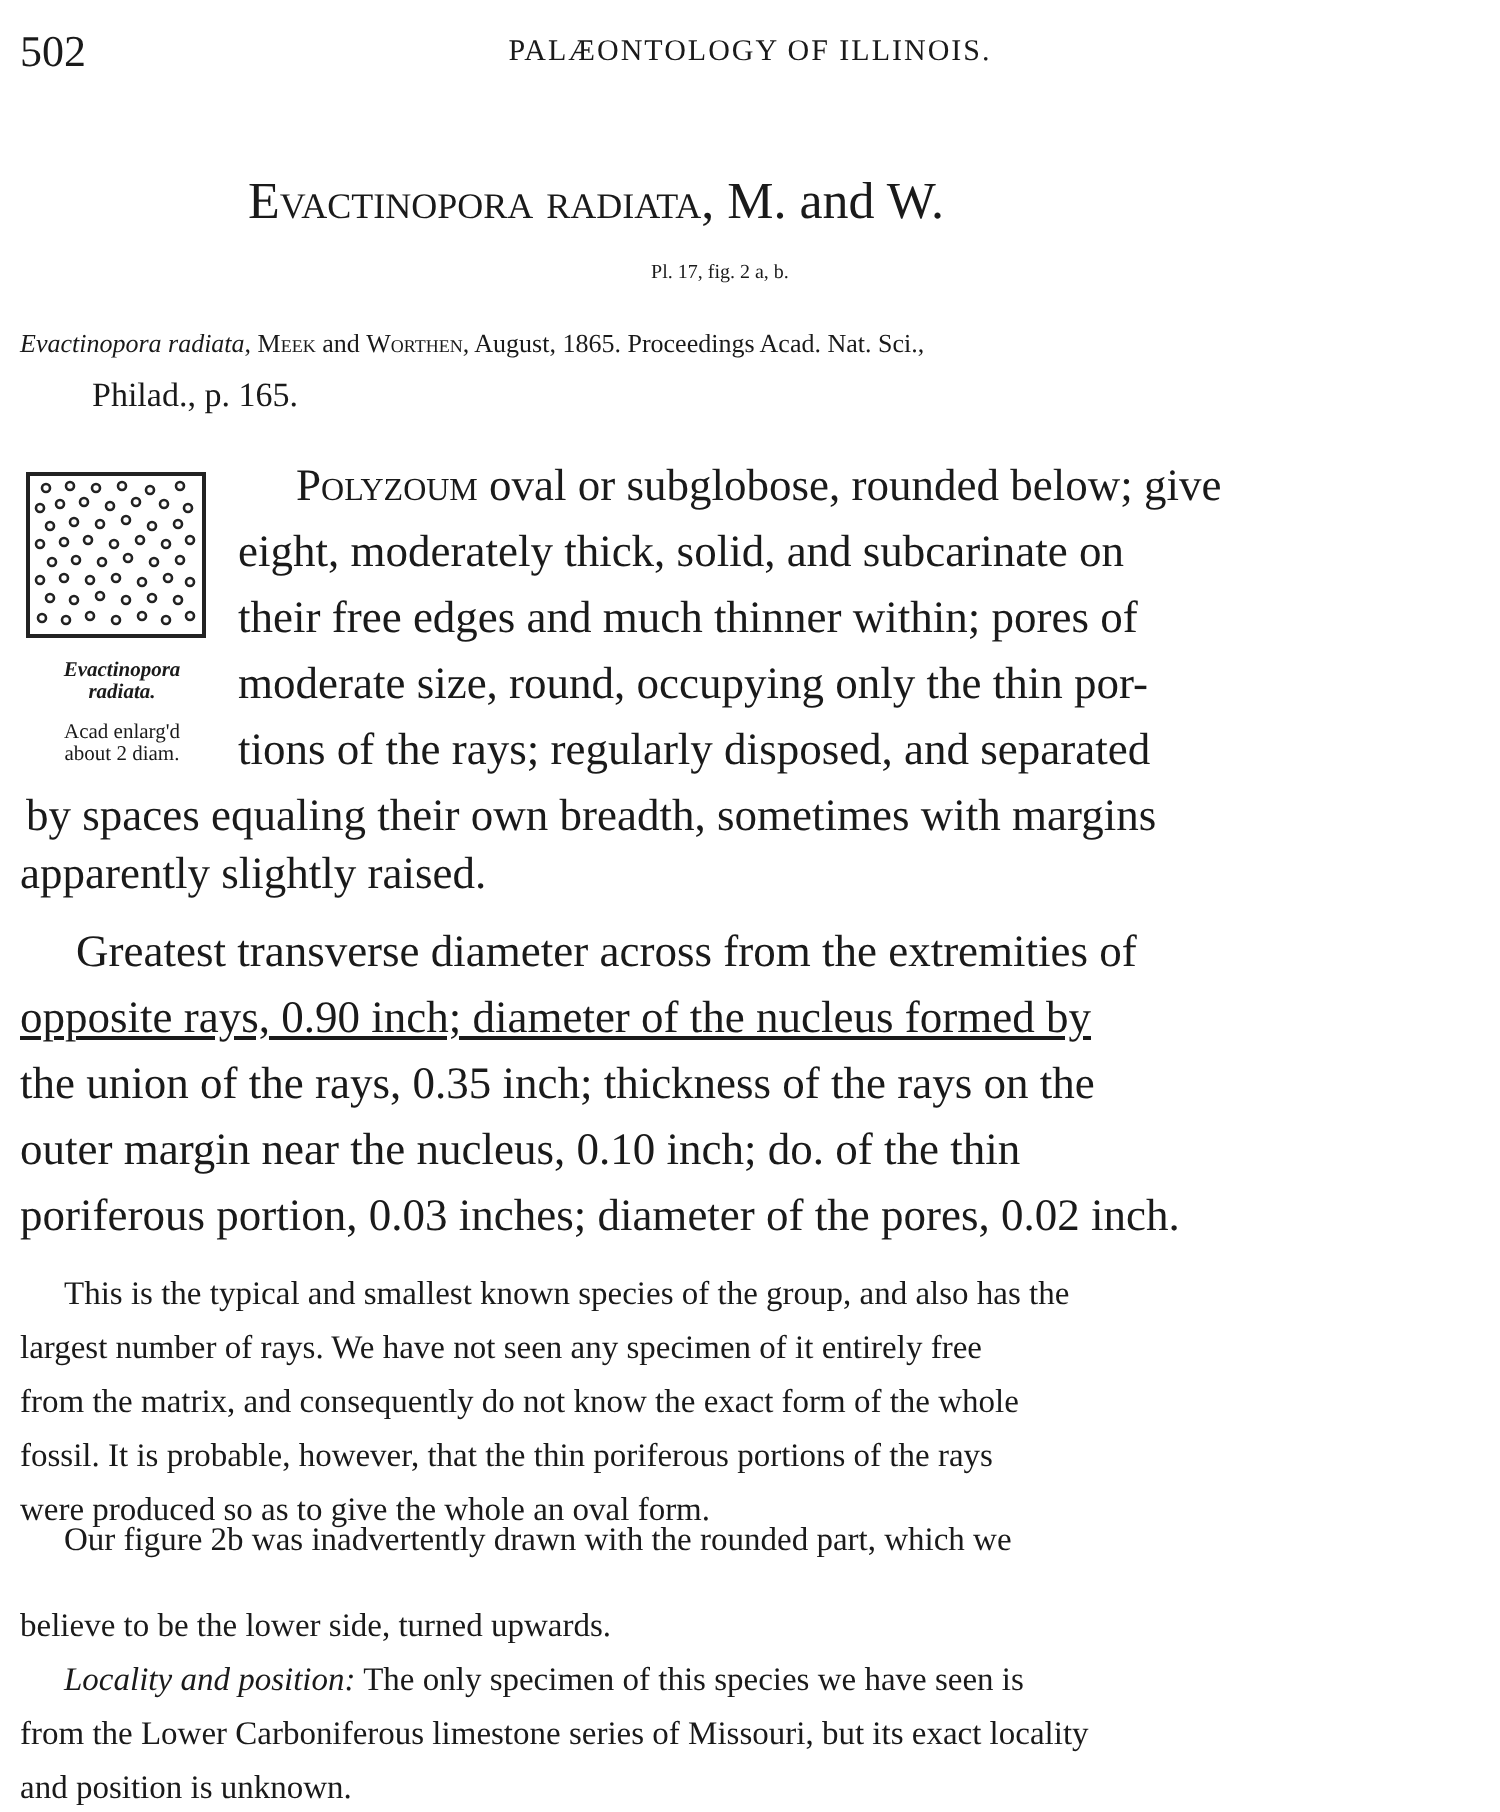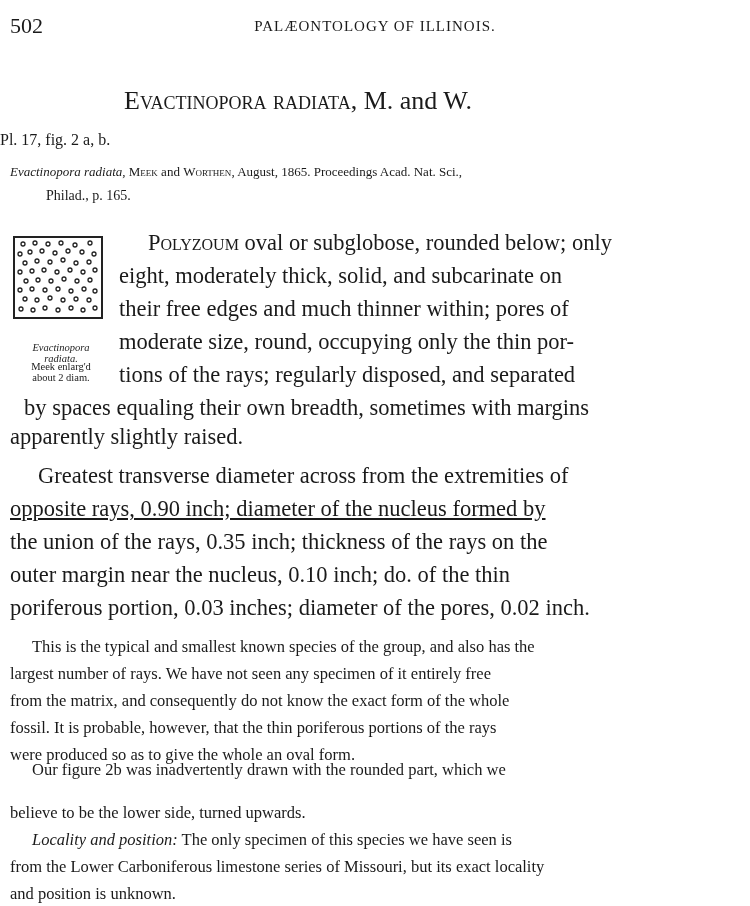--- a/index.html
+++ b/index.html
@@ -6,31 +6,31 @@
     body {
       width: 750px; height: 906px; position: relative; overflow: hidden;
       font-family: "DejaVu Serif", "Liberation Serif", serif;
       color: #1a1a1a;
     }
     .abs { position: absolute; white-space: nowrap; }
     .page-num { left: 10px; top: 13px; font-size: 22px; font-family: "Liberation Serif", serif; }
     .running-head { left: 0; width: 750px; top: 18px; text-align: center; font-size: 15px; letter-spacing: 1px; font-family: "Liberation Serif", serif; }
     .title { left: 0; width: 596px; top: 86px; text-align: center; font-size: 26px; font-family: "Liberation Serif", serif; }
     .title .sc { font-variant: small-caps; }
-    .plate { left: 0; width: 720px; top: 131px; font-size: 16px; font-family: "Liberation Serif", serif; }
+    .plate { left: 0; width: 720px; top: 131px; text-align: center; font-size: 10px; font-family: "Liberation Serif", serif; }
     .syn1 { left: 10px; top: 164px; font-size: 13px; font-family: "Liberation Serif", serif; }
-    .syn2 { left: 46px; top: 188px; font-size: 14px; font-family: "Liberation Serif", serif; }
+    .syn2 { left: 46px; top: 188px; font-size: 17px; font-family: "Liberation Serif", serif; }
     .sc { font-variant: small-caps; }
     .fig-box {
       left: 13px; top: 236px; width: 86px; height: 79px;
       border: 2px solid #222; background: #fff;
     }
     .fig-box svg { display: block; }
     .fig-caption { left: 6px; width: 110px; text-align: center; font-size: 10.5px; font-family: "Liberation Serif", serif; line-height: 11px; }
-    .cap1 { top: 330px; font-style: italic; font-weight: normal; margin-top: 12px; }
+    .cap1 { top: 330px; font-style: italic; font-weight: bold; }
     .cap2 { top: 361px; }
     .body-line { font-size: 22.5px; font-family: "Liberation Serif", serif; line-height: 33px; }
     .small-line { font-size: 16.5px; font-family: "Liberation Serif", serif; }
   </style>
 </head>
 <body>
 
 <div class="abs page-num">502</div>
 <div class="abs running-head">PALÆONTOLOGY OF ILLINOIS.</div>
 
@@ -97,30 +97,30 @@
         <circle cx="68" cy="72" r="2"></circle>
         <circle cx="80" cy="70" r="2"></circle>
     </g>
   </svg>
 </div>
 <div class="abs fig-caption cap1">
   <div>Evactinopora</div>
   <div>radiata.</div>
 </div>
 <div class="abs fig-caption cap2">
-  <div>Meek enlarg'd</div>
+  <div>Acad enlarg'd</div>
   <div>about 2 diam.</div>
 </div>
 
-<div class="abs body-line" style="left:148px; top:226px;"><span class="sc">Polyzoum</span><span> oval or subglobose, rounded below; only</span></div>
+<div class="abs body-line" style="left:148px; top:226px;"><span class="sc">Polyzoum</span><span> oval or subglobose, rounded below; give</span></div>
 <div class="abs body-line" style="left:119px; top:259px;">eight, moderately thick, solid, and subcarinate on</div>
 <div class="abs body-line" style="left:119px; top:292px;">their free edges and much thinner within; pores of</div>
 <div class="abs body-line" style="left:119px; top:325px;">moderate size, round, occupying only the thin por-</div>
 <div class="abs body-line" style="left:119px; top:358px;">tions of the rays; regularly disposed, and separated</div>
-<div class="abs body-line" style="left:24px; top:391px;">by spaces equaling their own breadth, sometimes with margins</div>
+<div class="abs body-line" style="left:13px; top:391px;">by spaces equaling their own breadth, sometimes with margins</div>
 <div class="abs body-line" style="left:10px; top:420px;">apparently slightly raised.</div>
 
 <div class="abs body-line" style="left:38px; top:459px;">Greatest transverse diameter across from the extremities of</div>
 <div class="abs body-line" style="left:10px; top:492px;text-decoration:underline;">opposite rays, 0.90 inch; diameter of the nucleus formed by</div>
 <div class="abs body-line" style="left:10px; top:525px;">the union of the rays, 0.35 inch; thickness of the rays on the</div>
 <div class="abs body-line" style="left:10px; top:558px;">outer margin near the nucleus, 0.10 inch; do. of the thin</div>
 <div class="abs body-line" style="left:10px; top:591px;">poriferous portion, 0.03 inches; diameter of the pores, 0.02 inch.</div>
 
 <div class="abs small-line" style="left:32px; top:637px;">This is the typical and smallest known species of the group, and also has the</div>
 <div class="abs small-line" style="left:10px; top:664px;">largest number of rays.  We have not seen any specimen of it entirely free</div>

